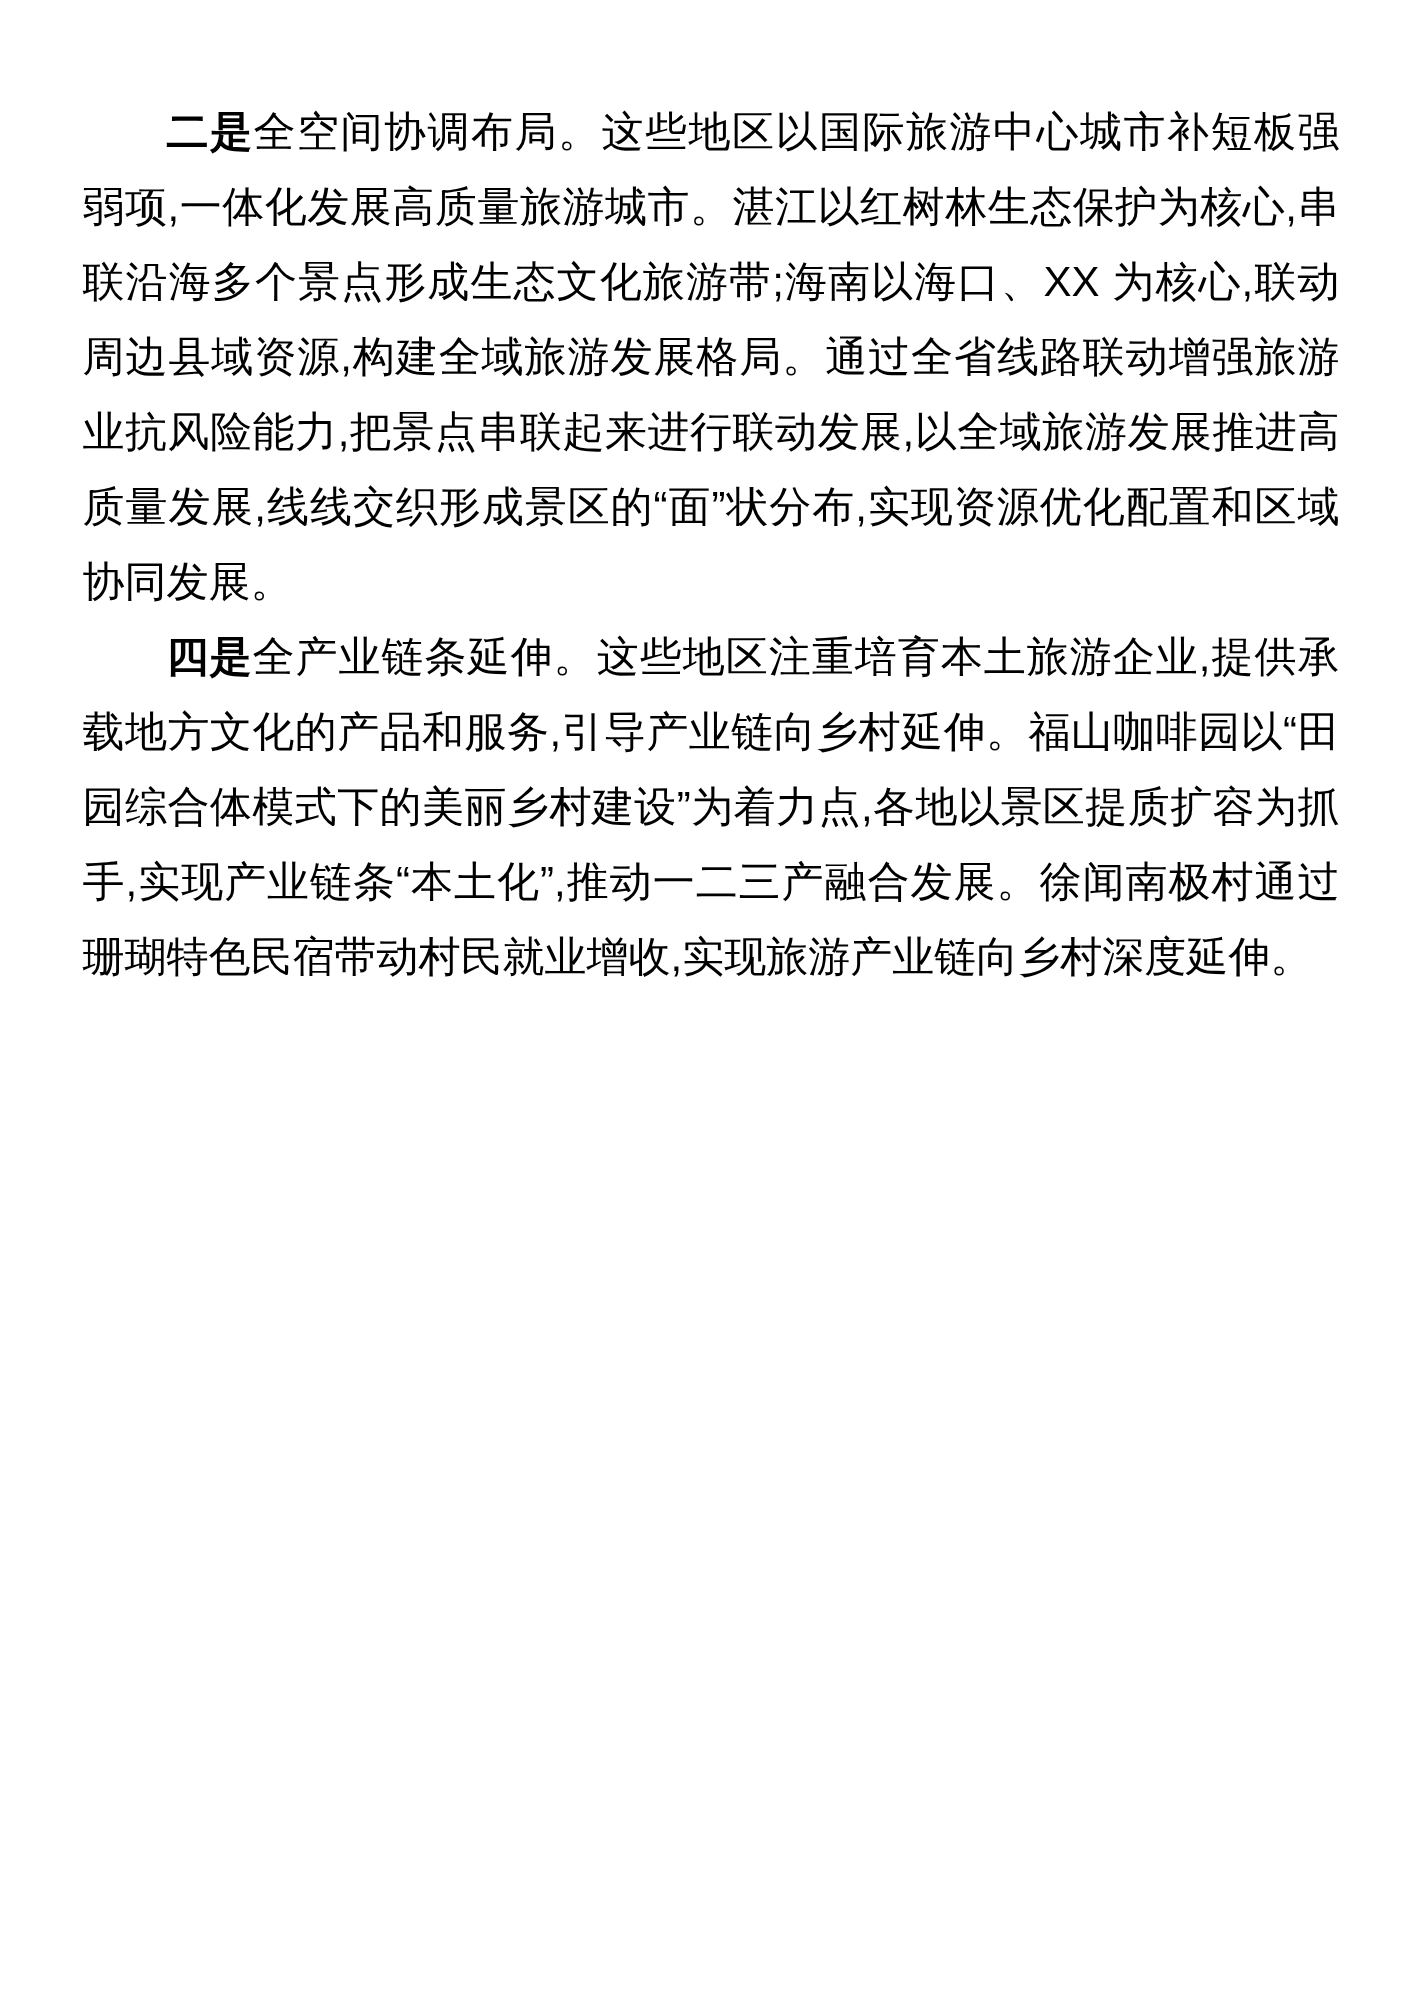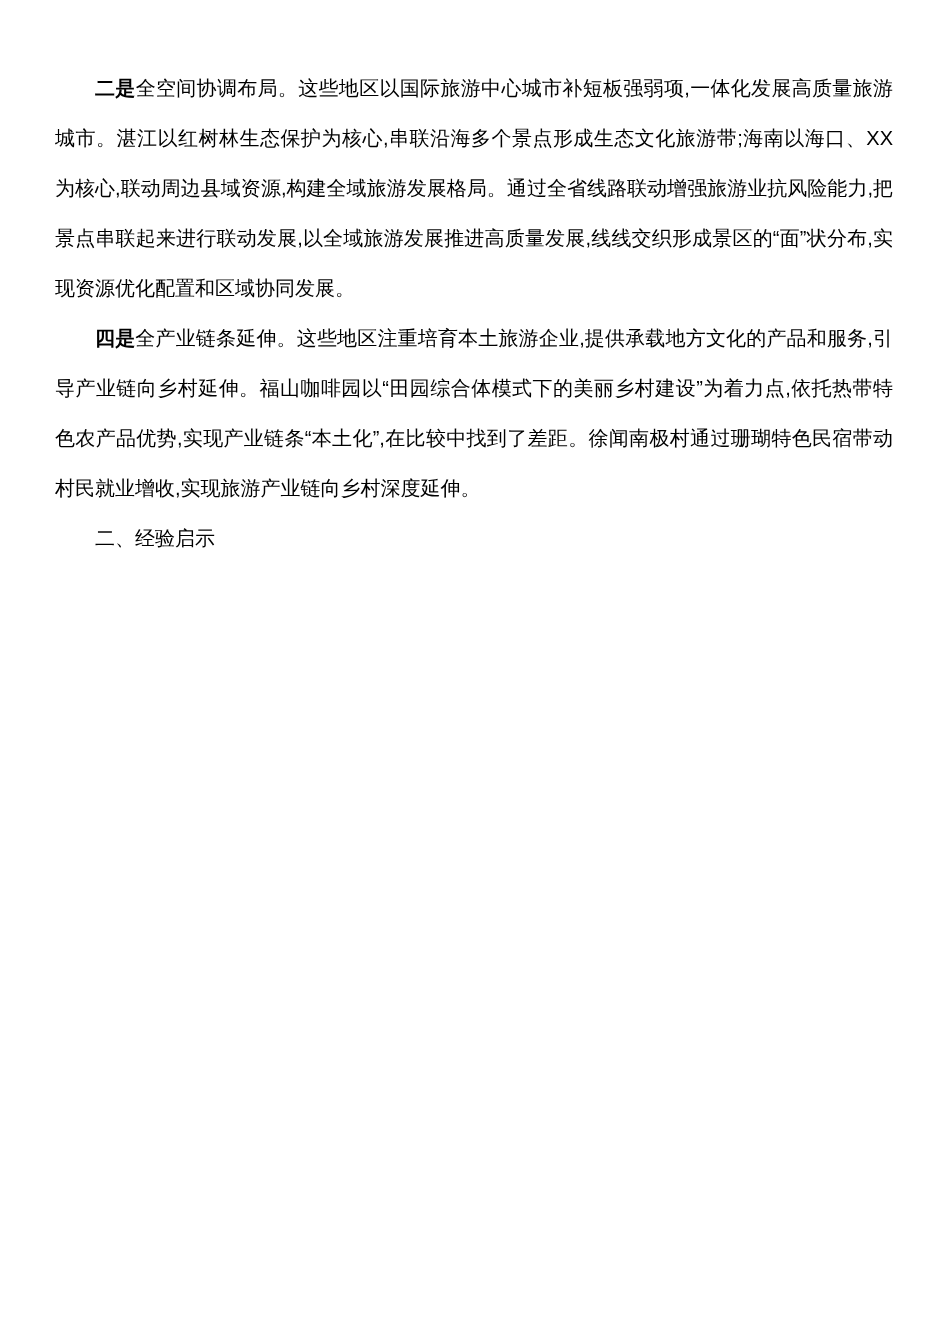--- a/index.html
+++ b/index.html
@@ -16,21 +16,21 @@
   }
   .page {
     box-sizing: border-box;
     width: 950px;
     height: 1344px;
     padding: 63px 57px 0 55px;
     background: #ffffff;
   }
   .para {
     margin: 0;
-    font-size: 20px;
+    font-size: 28px;
     line-height: 50px;
     text-align: justify;
     text-justify: inter-ideograph;
     text-indent: 2em;
     word-break: break-all;
     overflow-wrap: break-word;
   }
   .lead {
     font-weight: bold;
   }
@@ -39,19 +39,18 @@
   }
 </style>
 </head>
 <body>
 
 <div class="page">
 
   <p class="para"><span class="lead">二是</span><span>全空间协调布局。这些地区以国际旅游中心城市补短板强弱项,一体化发展高质量旅游城市。湛江以红树林生态保护为核心,串联沿海多个景点形成生态文化旅游带;海南以海口、XX 为核心,联动周边县域资源,构建全域旅游发展格局。通过全省线路联动增强旅游业抗风险能力,把景点串联起来进行联动发展,以全域旅游发展推进高质量发展,线线交织形成景区的“面”状分布,实现资源优化配置和区域协同发展。</span></p>
 
 
-  <p class="para"><span class="lead">四是</span><span>全产业链条延伸。这些地区注重培育本土旅游企业,提供承载地方文化的产品和服务,引导产业链向乡村延伸。福山咖啡园以“田园综合体模式下的美丽乡村建设”为着力点,依托热带特色农产品优势,实现产业链条“本土化”,在比较中找到了差距。徐闻南极村通过珊瑚特色民宿带动村民就业增收,实现旅游产业链向乡村深度延伸。</span></p>
+  <p class="para"><span class="lead">四是</span><span>全产业链条延伸。这些地区注重培育本土旅游企业,提供承载地方文化的产品和服务,引导产业链向乡村延伸。福山咖啡园以“田园综合体模式下的美丽乡村建设”为着力点,各地以景区提质扩容为抓手,实现产业链条“本土化”,推动一二三产融合发展。徐闻南极村通过珊瑚特色民宿带动村民就业增收,实现旅游产业链向乡村深度延伸。</span></p>
 
-  <p class="para heading"><span>二、经验启示</span></p>
 
 
 
 </div>
 
 </body></html>

